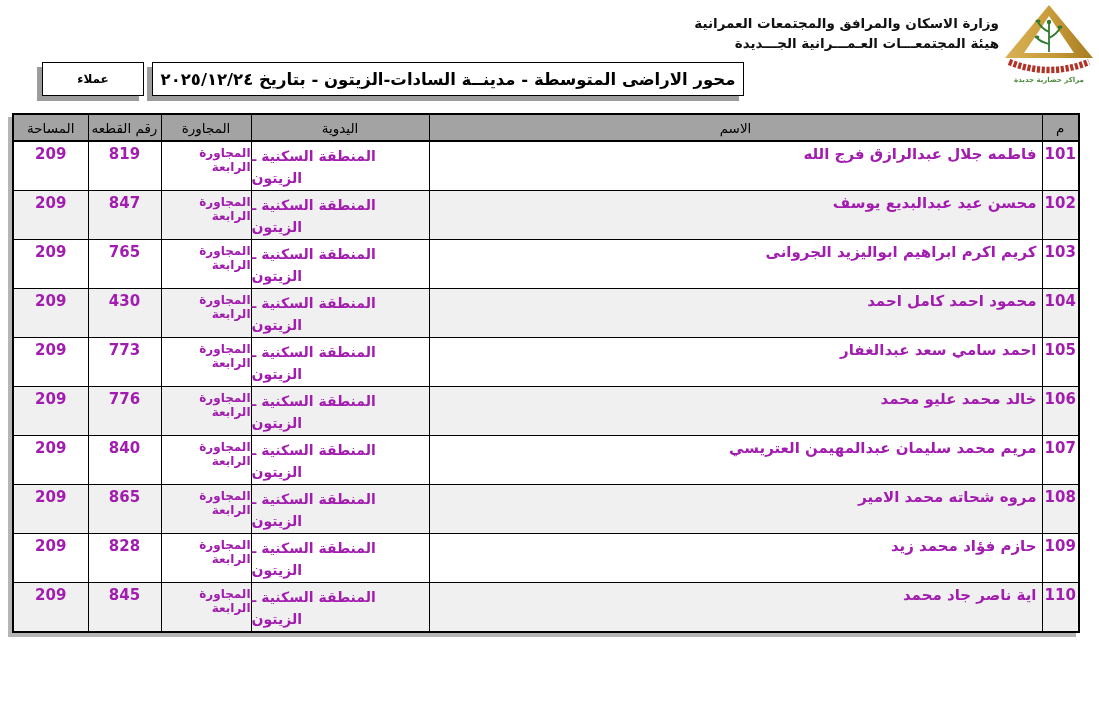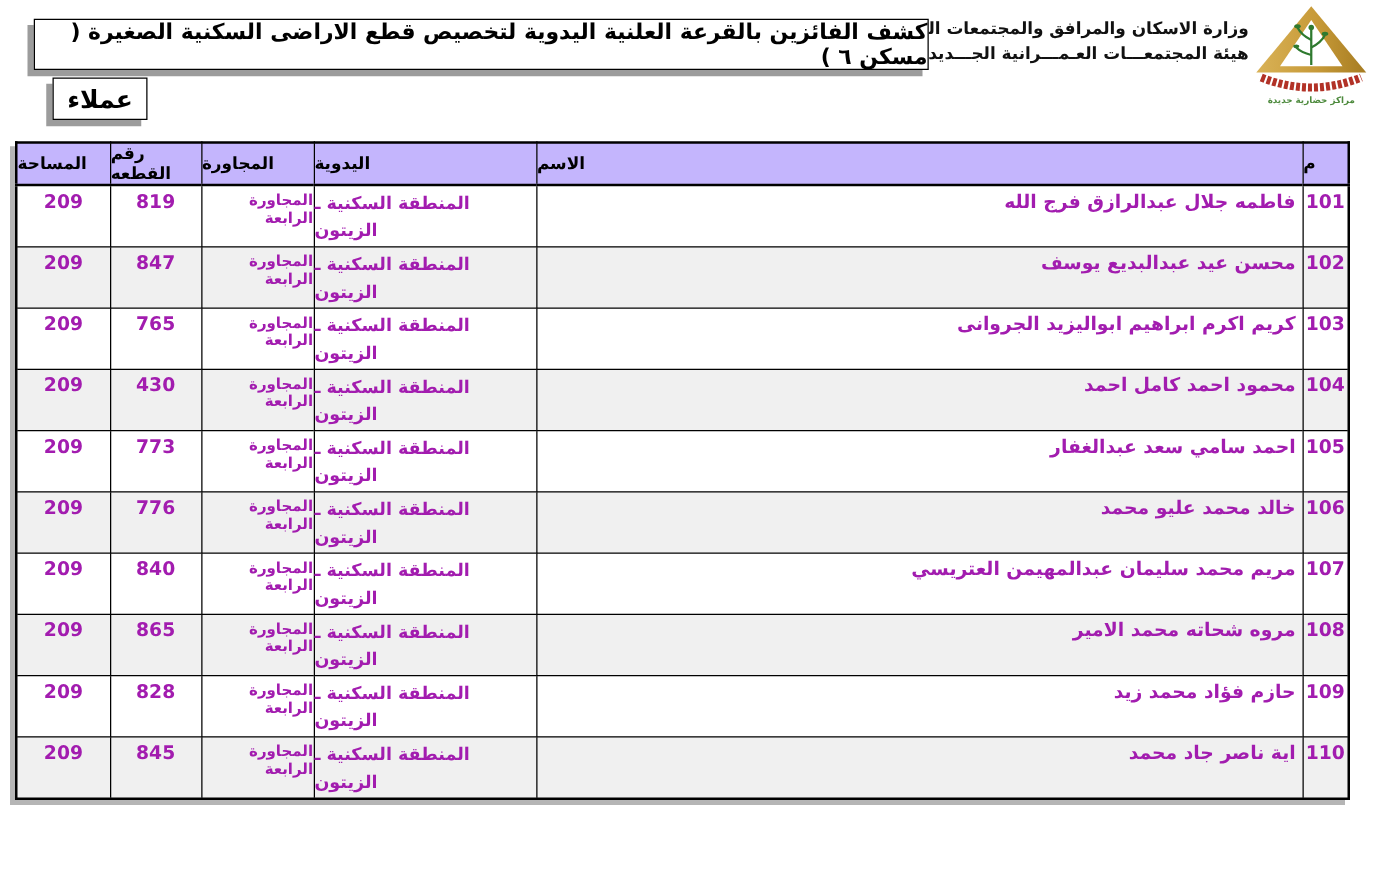--- a/index.html
+++ b/index.html
@@ -17,33 +17,33 @@
 
   
   .hbox {
     position:absolute; background:#fff; border:1.5px solid #000;
     box-shadow:-5px 5px 0 #9c9c9c;
     display:flex; align-items:center; justify-content:center;
     font-weight:bold; color:#000; direction:rtl;
   }
   .title-box   { left:27px;  top:15px; width:716px; height:41px; font-size:17.5px; }
   .subtitle-box{ left:152px; top:62px; width:592px; height:34px; font-size:16.5px; }
-  .client-box  { left:42px;  top:62px; width:76px;  height:34px; font-size:20px; }
+  .client-box  { left:42px;  top:62px; width:102px;  height:34px; font-size:12px; }
 
   
   table.roster {
     position:absolute; top:113px; left:12px; width:1066px;
     border-collapse:collapse; table-layout:fixed; direction:rtl;
     box-shadow:-4px 4px 0 #b5b5b5;
     background:#fff;
   }
   table.roster th, table.roster td { border:1.5px solid #000; }
   table.roster thead th {
-    background:#c4b5fd; height:27px; font-size:13.5px; font-weight:bold;
-    text-align:left; vertical-align:middle; border-bottom:2px solid #000;
+    background:#a3a3a3; height:27px; font-size:13.5px; font-weight:normal;
+    text-align:center; vertical-align:middle; border-bottom:2px solid #000;
   }
   table.roster { border:2px solid #000; }
   table.roster tbody td { height:49px; vertical-align:top; font-weight:bold; color:#a21caf; }
   tbody tr:nth-child(even) { background:#f0f0f0; }
 
   td.c-serial { text-align:center; font-size:15px; padding-top:3px;margin-left:46px; }
   td.c-name   { text-align:right;  font-size:15px; padding:3px 5px 0 20px; }
   td.c-zone   { text-align:left; font-size:14px; padding-top:3px; white-space:pre-line; line-height:1.6; }
   td.c-neigh  { text-align:right; font-size:12px; padding-top:4px; }
   td.c-plot, td.c-area { text-align:center; font-size:15px; padding-top:3px; }
@@ -79,21 +79,21 @@
       <ellipse cx="46" cy="20" rx="2.2" ry="2.2"></ellipse>
     </g>
     <path d="M6,60 Q46,76 86,60" stroke="#b23227" stroke-width="6.5" fill="none" stroke-dasharray="3.2,1.6"></path>
     <text x="46" y="80" text-anchor="middle" font-size="7" fill="#4d8a3d" font-weight="bold">مراكز حضارية جديدة</text>
   </svg>
   <div class="ministry">
     <div>وزارة الاسكان والمرافق والمجتمعات العمرانية</div>
     <div>هيئة المجتمعـــات العـمـــرانية الجـــديدة</div>
   </div>
 
-  <div class="hbox title-box">كشف الفائزين بالقرعة العلنية اليدوية لتخصيص قطع الاراضى السكنية الصغيرة ( مسكن ٦ )</div>
+  <div class="hbox subtitle-box">محور الاراضى المتوسطة - مدينــة السادات-الزيتون  - بتاريخ ٢٠٢٥/١٢/٢٤</div>
   <div class="hbox client-box">عملاء</div>
 
   <table class="roster">
     <colgroup>
       <col class="w-serial">
         <col class="w-name">
         <col class="w-zone">
       <col class="w-neigh">
         <col class="w-plot">
         <col class="w-area">

